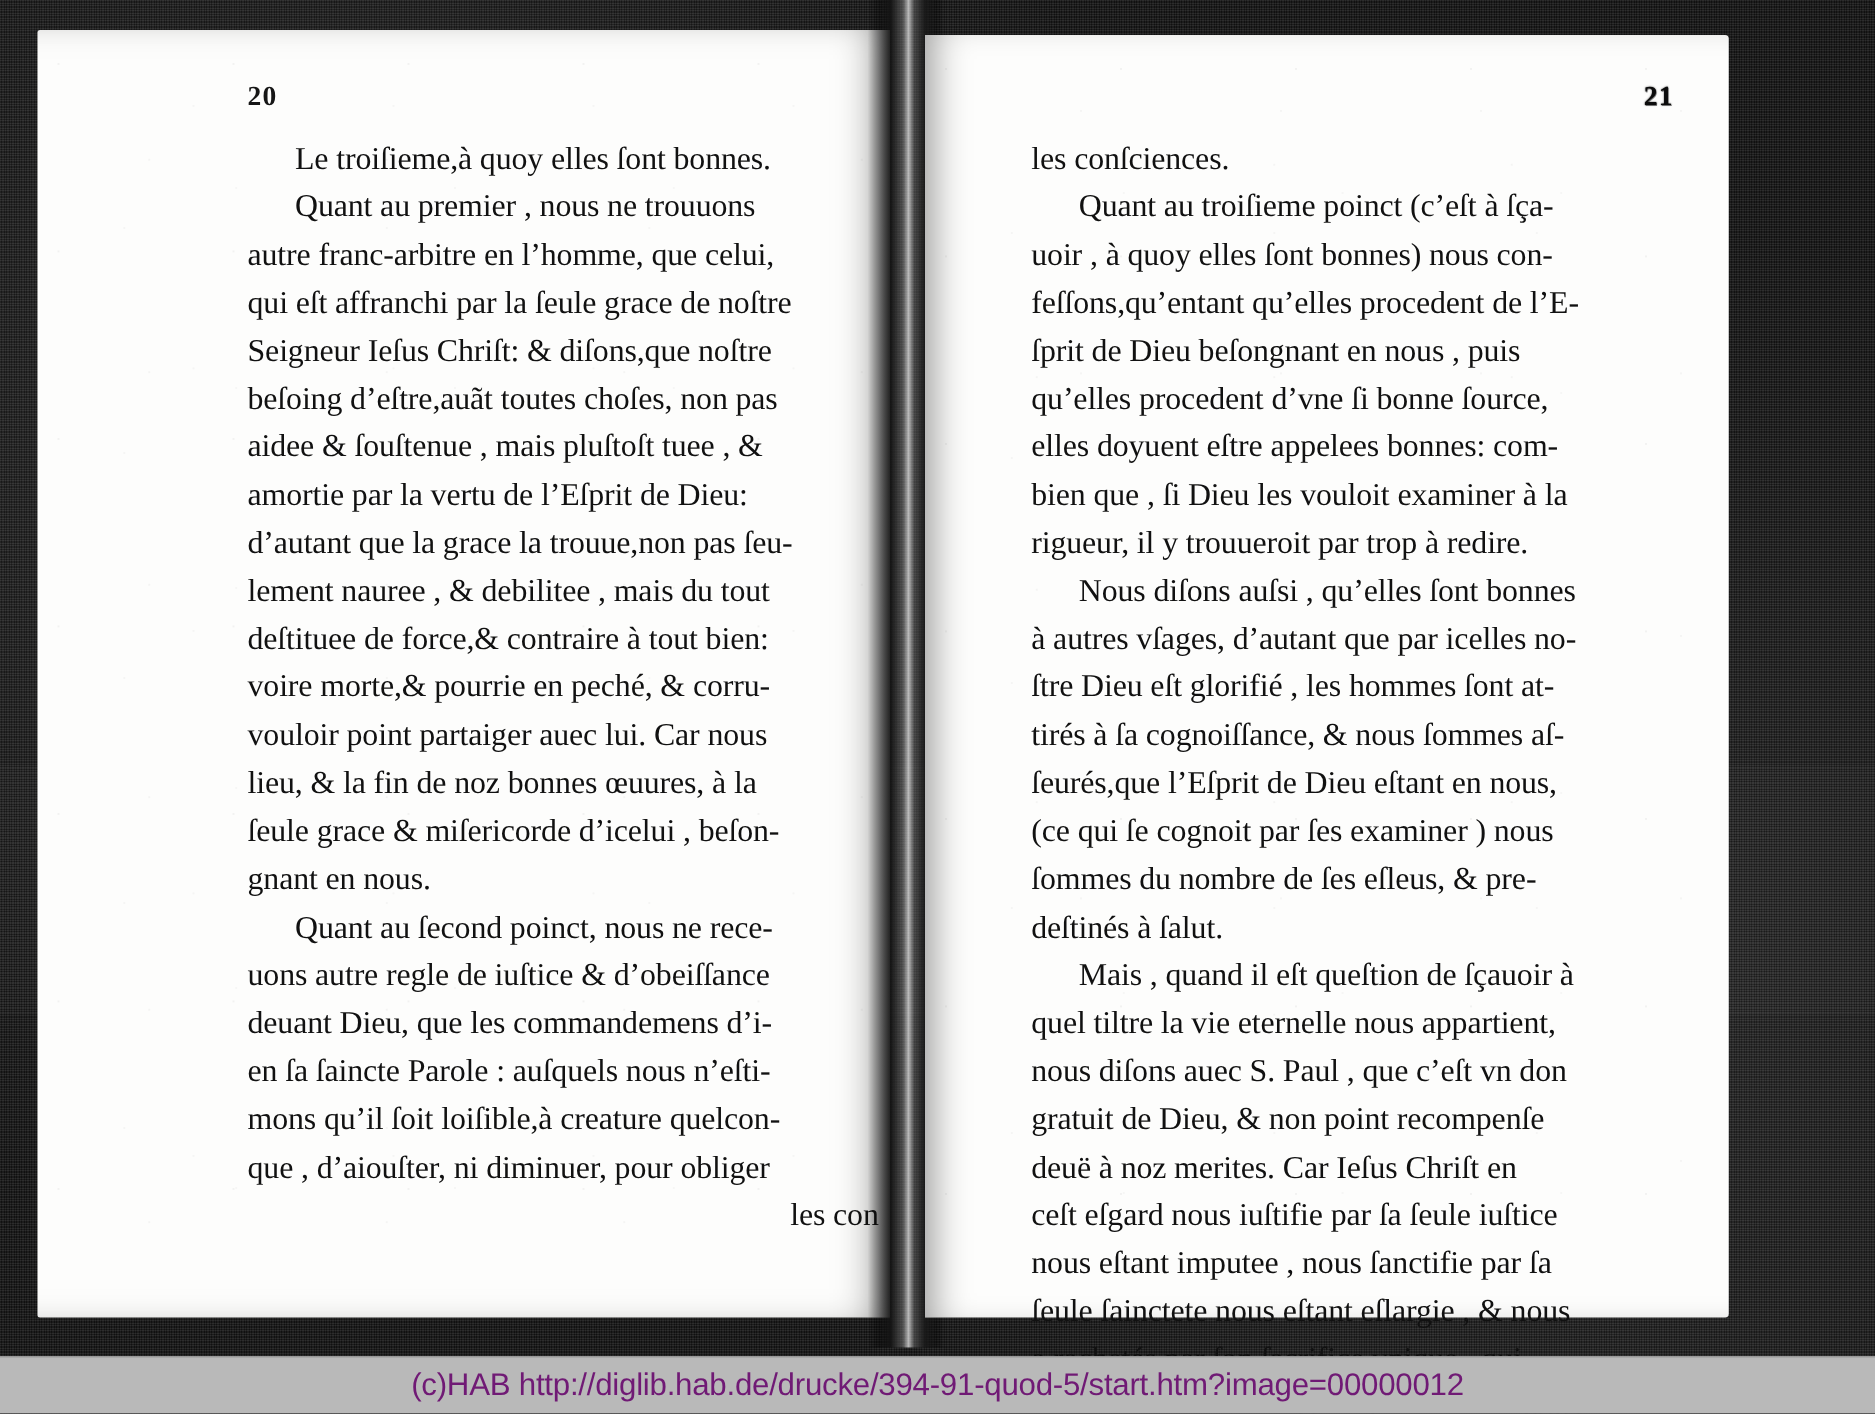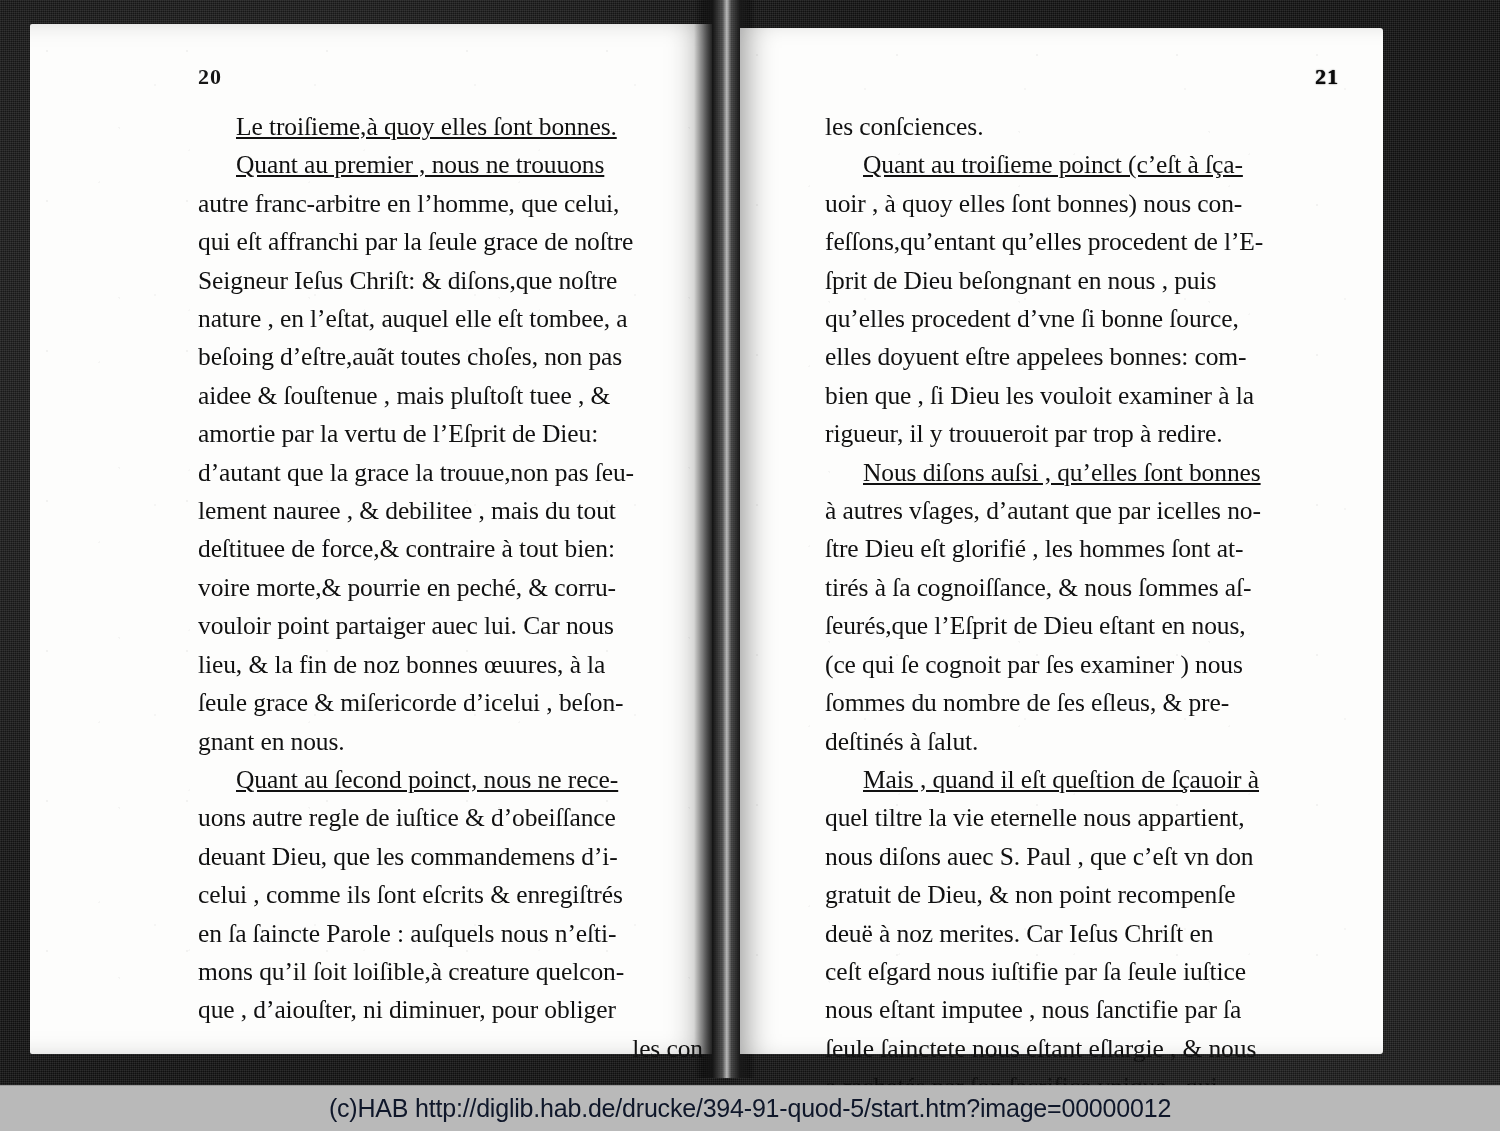--- a/index.html
+++ b/index.html
@@ -129,21 +129,21 @@
   
   .ln {
     display: block;
     font-size: 25.5px;
     line-height: 38.4px;
     white-space: pre;
     letter-spacing: -.1px;
     color: #111;
     text-rendering: optimizeLegibility;
   }
-  .ln.indent   { text-indent: 38px; text-decoration: underline; }
+  .ln.indent   { text-indent: 38px; }
   .ln.right    { text-align: right; }
 
   
   .sig-row {
     display: flex;
     font-size: 25px;
     line-height: 38px;
     margin-top: 2px;
     padding-left: 212px;
   }
@@ -159,21 +159,21 @@
     height: 45px;
     background: #b9b9b9;
     display: flex;
     align-items: center;
     justify-content: center;
     border-top: 1px solid #9a9a9a;
   }
   #credit-text {
     font-family: "Liberation Sans", sans-serif;
     font-size: 25px;
-    color: #0f172a;
+    color: #701a75;
     letter-spacing: -.2px;
     white-space: nowrap;
   }
 </style>
 </head>
 <body>
 
 <div id="scan">
 
   <div id="scan-bg"></div>
@@ -184,36 +184,34 @@
       <div class="type-area">
 
         <div class="folio left">20</div>
 
         <div class="body-block" id="verso-lines">
             <span class="ln indent">Le troiſieme,à quoy elles ſont bonnes.</span>
             <span class="ln indent">Quant au premier , nous ne trouuons</span>
             <span class="ln">autre franc-arbitre en l’homme, que celui,</span>
             <span class="ln">qui eſt affranchi par la ſeule grace de noſtre</span>
             <span class="ln">Seigneur Ieſus Chriſt: &amp; diſons,que noſtre</span>
-            <span class="ln">nature , en l’eſtat, auquel elle eſt tombee, a</span>
             <span class="ln">beſoing d’eſtre,auãt toutes choſes, non pas</span>
             <span class="ln">aidee &amp; ſouſtenue , mais pluſtoſt tuee , &amp;</span>
             <span class="ln">amortie par la vertu de l’Eſprit de Dieu:</span>
             <span class="ln">d’autant que la grace la trouue,non pas ſeu-</span>
             <span class="ln">lement nauree , &amp; debilitee , mais du tout</span>
             <span class="ln">deſtituee de force,&amp; contraire à tout bien:</span>
             <span class="ln">voire morte,&amp; pourrie en peché, &amp; corru-</span>
             <span class="ln">vouloir point partaiger auec lui. Car nous</span>
             <span class="ln">lieu, &amp; la fin de noz bonnes œuures, à la</span>
             <span class="ln">ſeule grace &amp; miſericorde d’icelui , beſon-</span>
             <span class="ln">gnant en nous.</span>
             <span class="ln indent">Quant au ſecond poinct, nous ne rece-</span>
             <span class="ln">uons autre regle de iuſtice &amp; d’obeiſſance</span>
             <span class="ln">deuant Dieu, que les commandemens d’i-</span>
-            <span class="ln">celui , comme ils ſont eſcrits &amp; enregiſtrés</span>
             <span class="ln">en ſa ſaincte Parole : auſquels nous n’eſti-</span>
             <span class="ln">mons qu’il ſoit loiſible,à creature quelcon-</span>
             <span class="ln">que , d’aiouſter, ni diminuer, pour obliger</span>
             <span class="ln right">les con</span>
           </div>
 
       </div>
     </div>
 
     <div id="gutter"></div>

